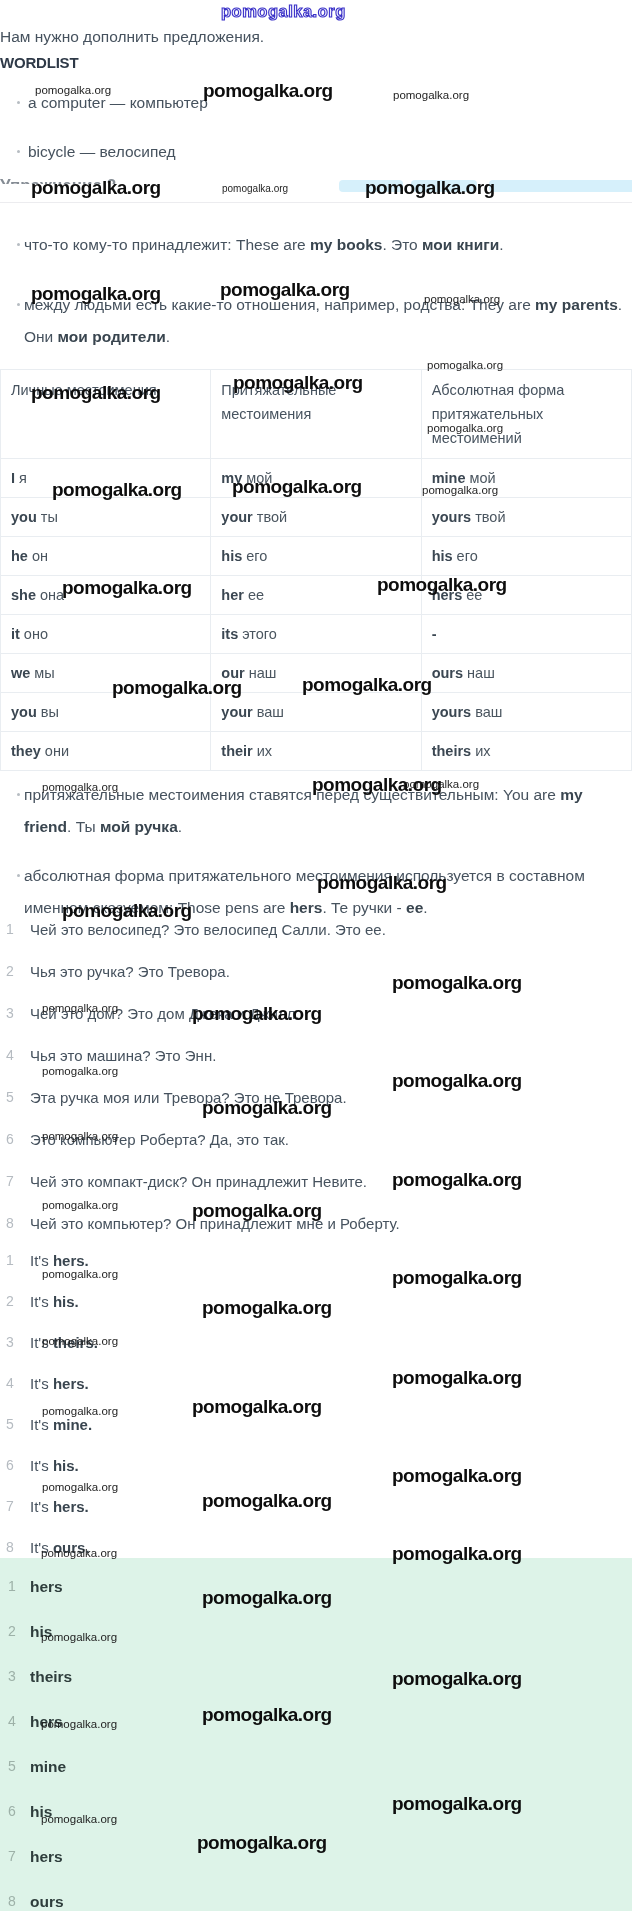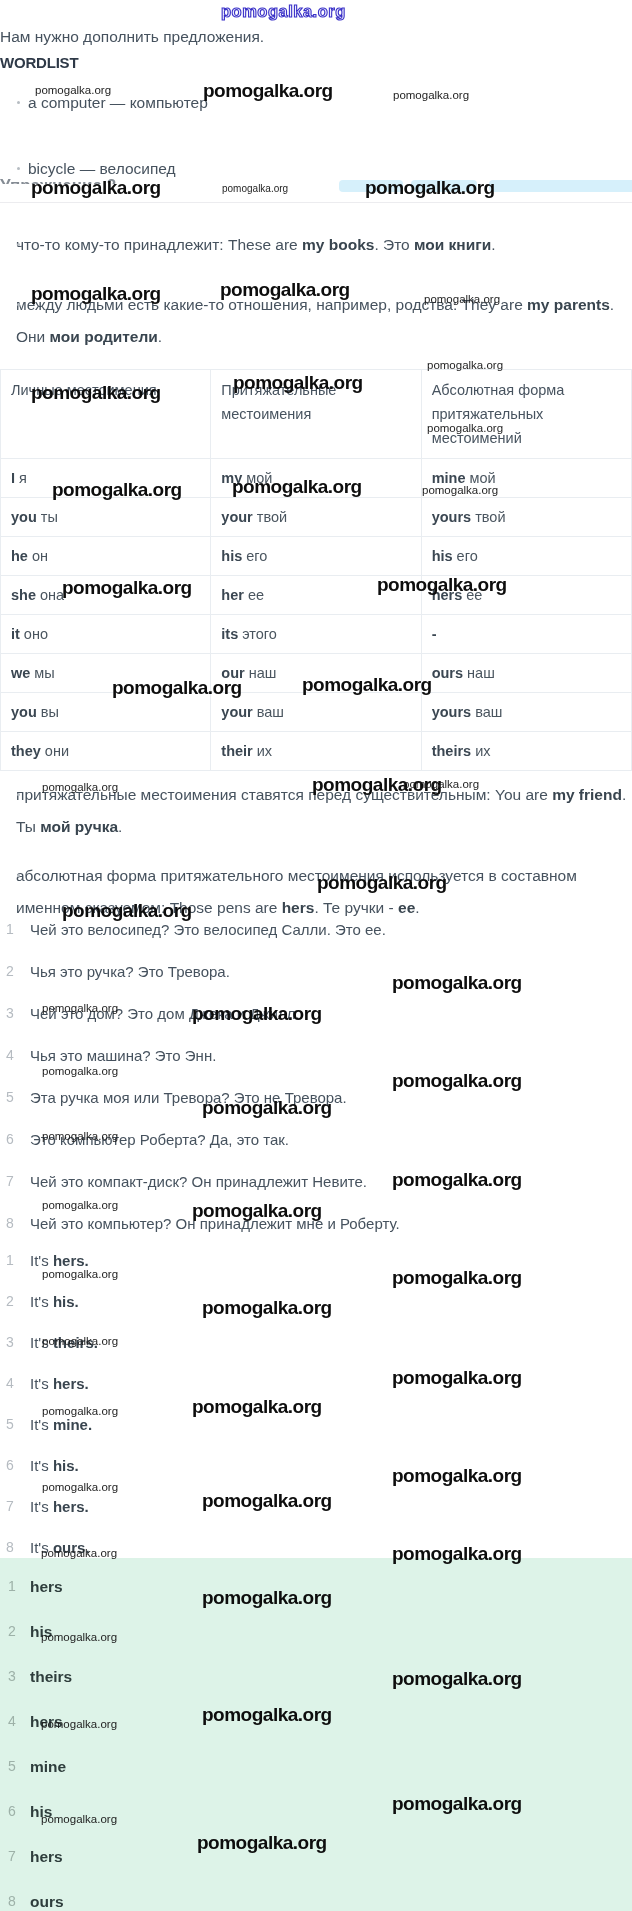--- a/index.html
+++ b/index.html
@@ -7,33 +7,33 @@
     width:632px; height:1911px; position:relative; overflow:hidden;
     background:#ffffff; color:#46525e;
     font-family:"Liberation Sans", sans-serif;
   }
 
   
   .intro { position:absolute; top:28px; left:0; font-size:15.5px; }
   .wordlist-title { position:absolute; top:54px; left:0; margin:0; font-size:15px; font-weight:bold; color:#2e3947; letter-spacing:-0.2px; }
   .wl-item { position:absolute; left:0; padding-left:28px; font-size:15.5px; }
   .wl-item::before { content:''; position:absolute; left:17px; top:7px; width:3px; height:3px; border-radius:50%; background:#b6bcc2; }
-  .wl-1 { top:94px; } .wl-2 { top:160px; }
+  .wl-1 { top:94px; } .wl-2 { top:143px; }
 
   
   .clip-head { position:absolute; top:176px; left:0; height:8px; overflow:hidden; color:#858c94; font-weight:bold; font-size:17px; line-height:19px; white-space:nowrap; }
   .pill { position:absolute; top:180px; height:12px; background:#d6f0fb; border-radius:4px; }
   .pill-1 { left:339px; width:64px; }
   .pill-2 { left:411px; width:66px; }
   .pill-3 { left:489px; width:143px; border-top-right-radius:0; border-bottom-right-radius:0; }
   .divider { position:absolute; top:202px; left:0; width:632px; height:1px; background:#ececef; }
 
   
   .rules { position:absolute; left:0; width:632px; margin:0; padding:0; list-style:none; }
-  .rules li { position:relative; padding-left:16px; font-size:15.5px; line-height:32px; }
+  .rules li { position:relative; padding-left:24px; font-size:15.5px; line-height:32px; }
   .rules li::before { content:''; position:absolute; left:17px; top:14px; width:3px; height:3px; border-radius:50%; background:#b6bcc2; }
   .rules-top { top:229px; }
   .rules-top li + li { margin-top:28px; }
   .rules-bottom { top:779px; }
   .rules-bottom li + li { margin-top:17px; }
   .rules b, .ans b, .green b { font-weight:bold; color:#39454f; }
 
   
   .pron-table { position:absolute; top:369px; left:0; width:632px; border-collapse:collapse; table-layout:fixed; font-size:14.5px; }
   .pron-table th, .pron-table td { border:1px solid #e9edf1; text-align:left; }

